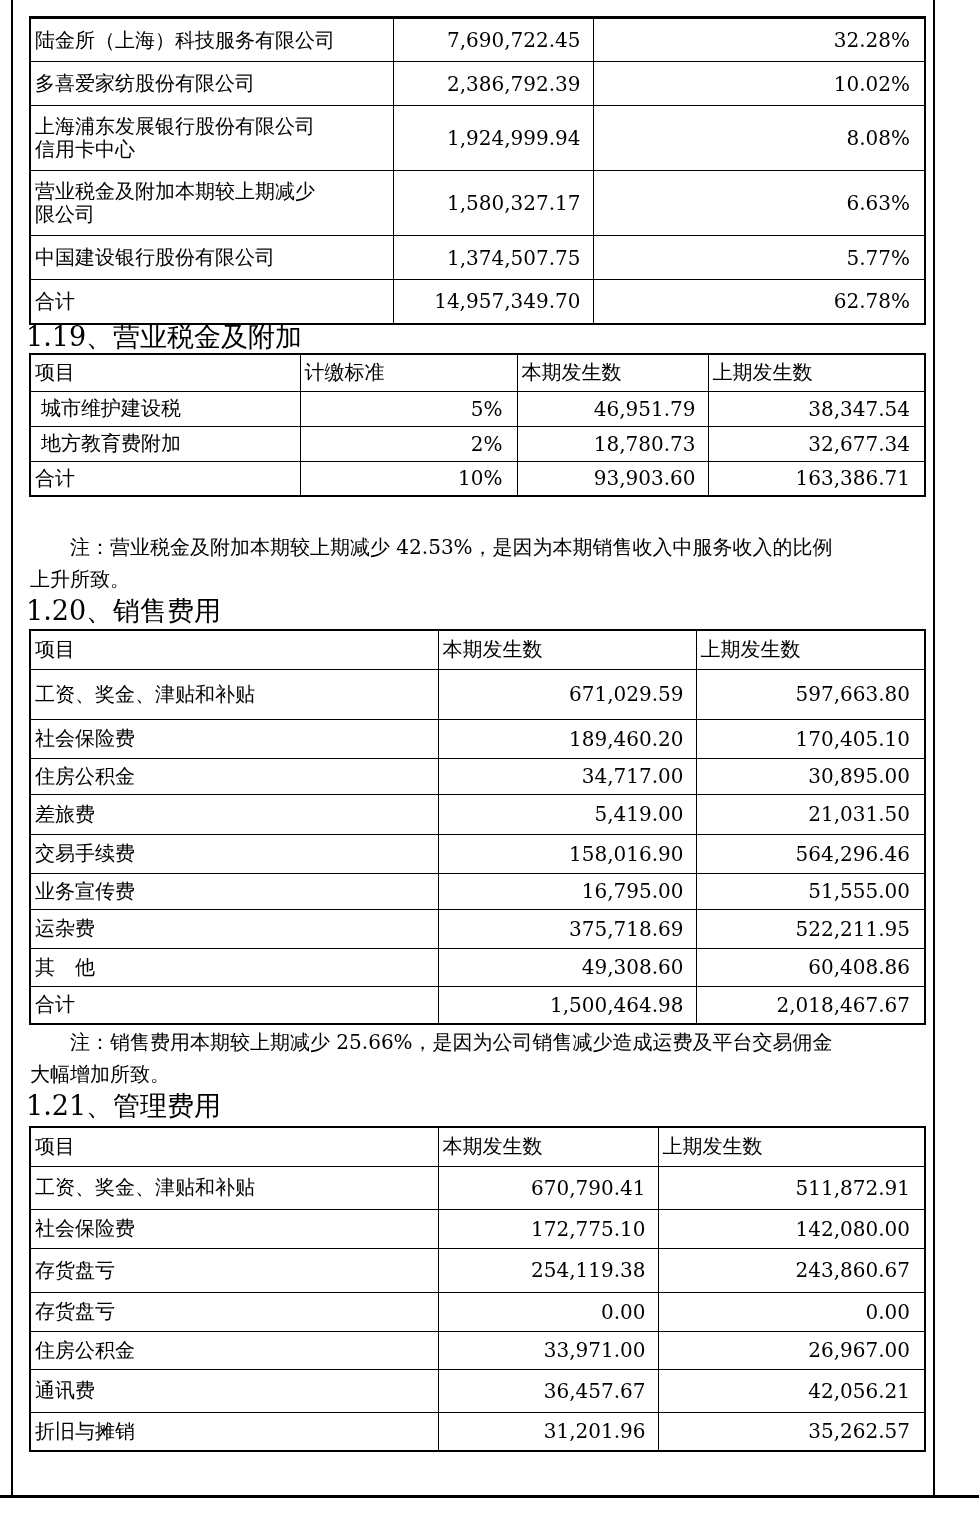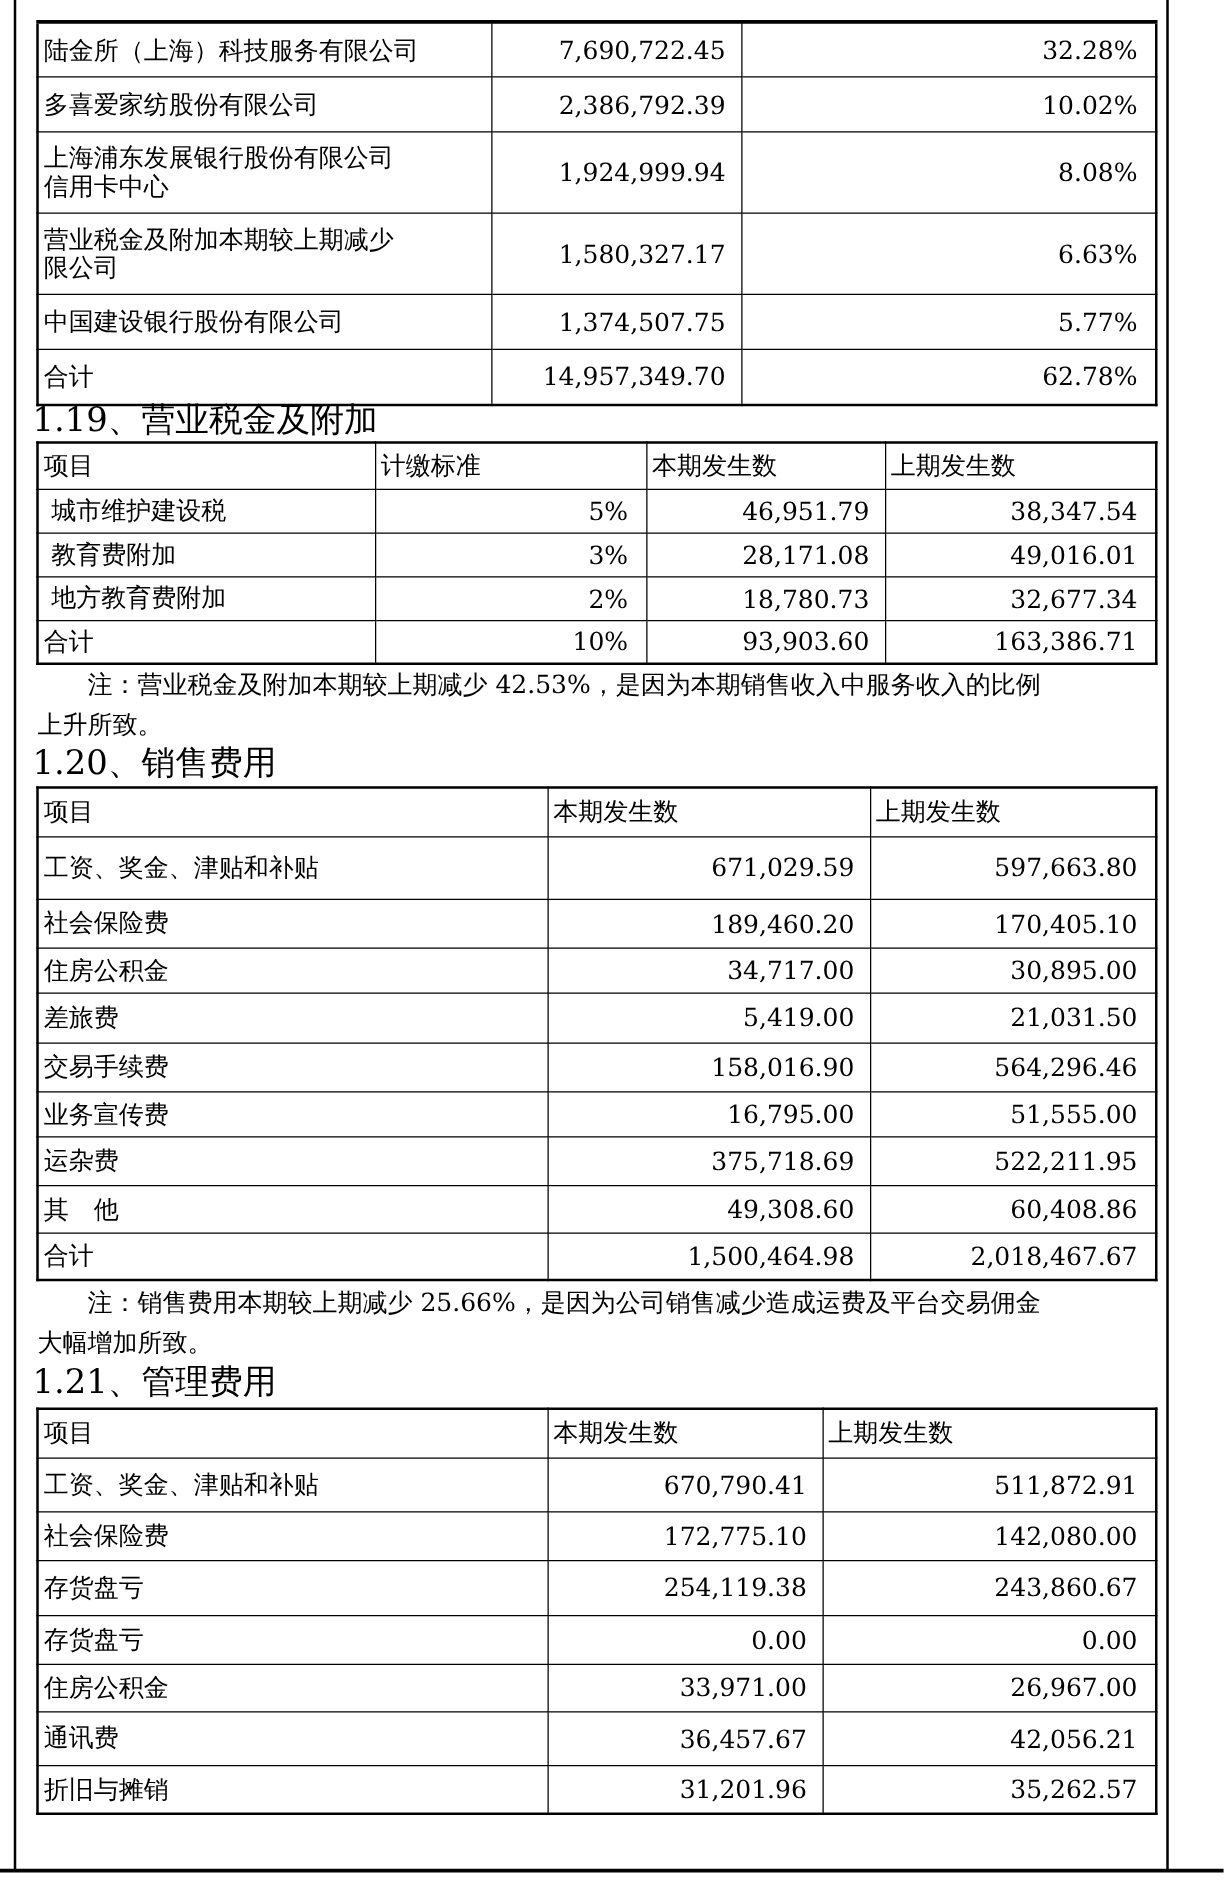--- a/index.html
+++ b/index.html
@@ -106,26 +106,20 @@
     <th class="center">本期发生数</th>
     <th class="center">上期发生数</th>
   </tr>
   <tr style="height:35px">
     <td class="left">城市维护建设税</td>
     <td class="pct">5%</td>
     <td class="num">46,951.79</td>
     <td class="pct">38,347.54</td>
   </tr>
   <tr style="height:35px">
-    <td class="left">教育费附加</td>
-    <td class="pct">3%</td>
-    <td class="num">28,171.08</td>
-    <td class="pct">49,016.01</td>
-  </tr>
-  <tr style="height:35px">
     <td class="left">地方教育费附加</td>
     <td class="pct">2%</td>
     <td class="num">18,780.73</td>
     <td class="pct">32,677.34</td>
   </tr>
   <tr style="height:35px">
     <td class="center">合计</td>
     <td class="pct">10%</td>
     <td class="num">93,903.60</td>
     <td class="pct">163,386.71</td>

